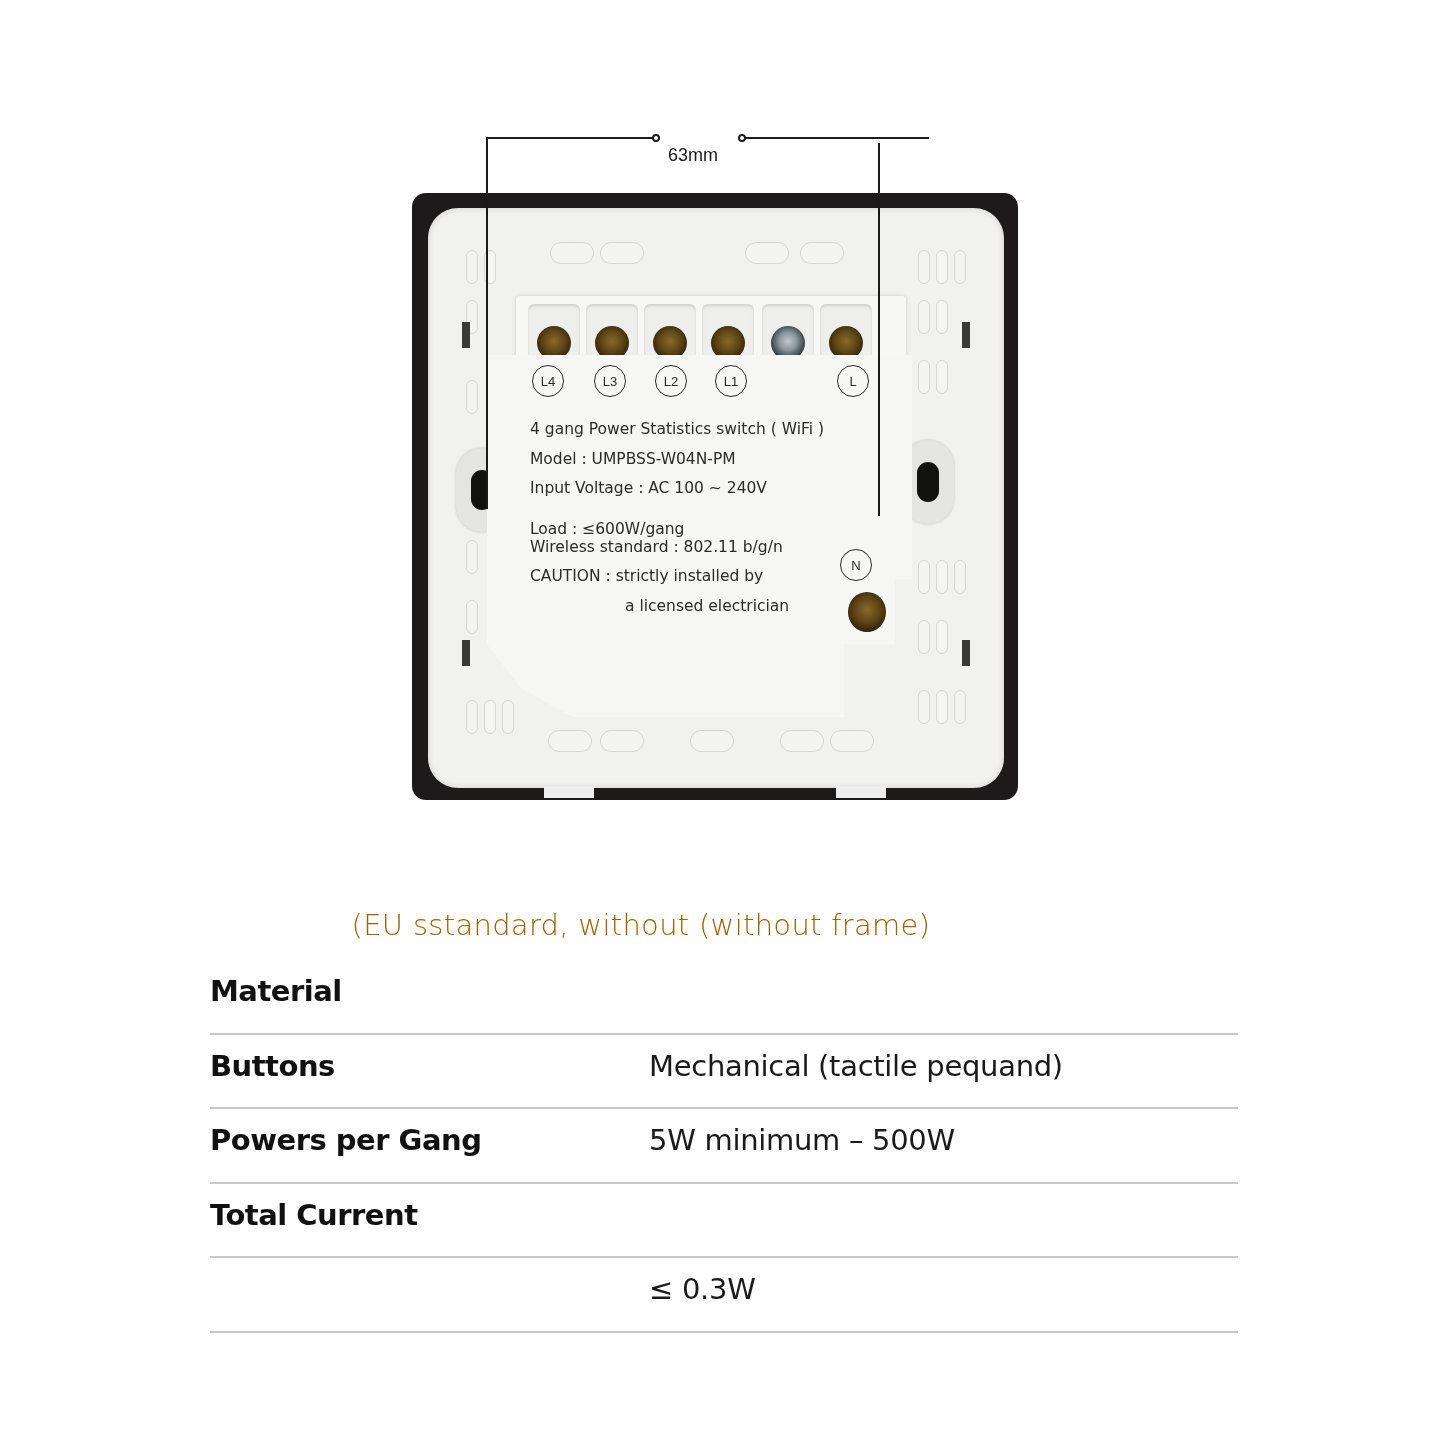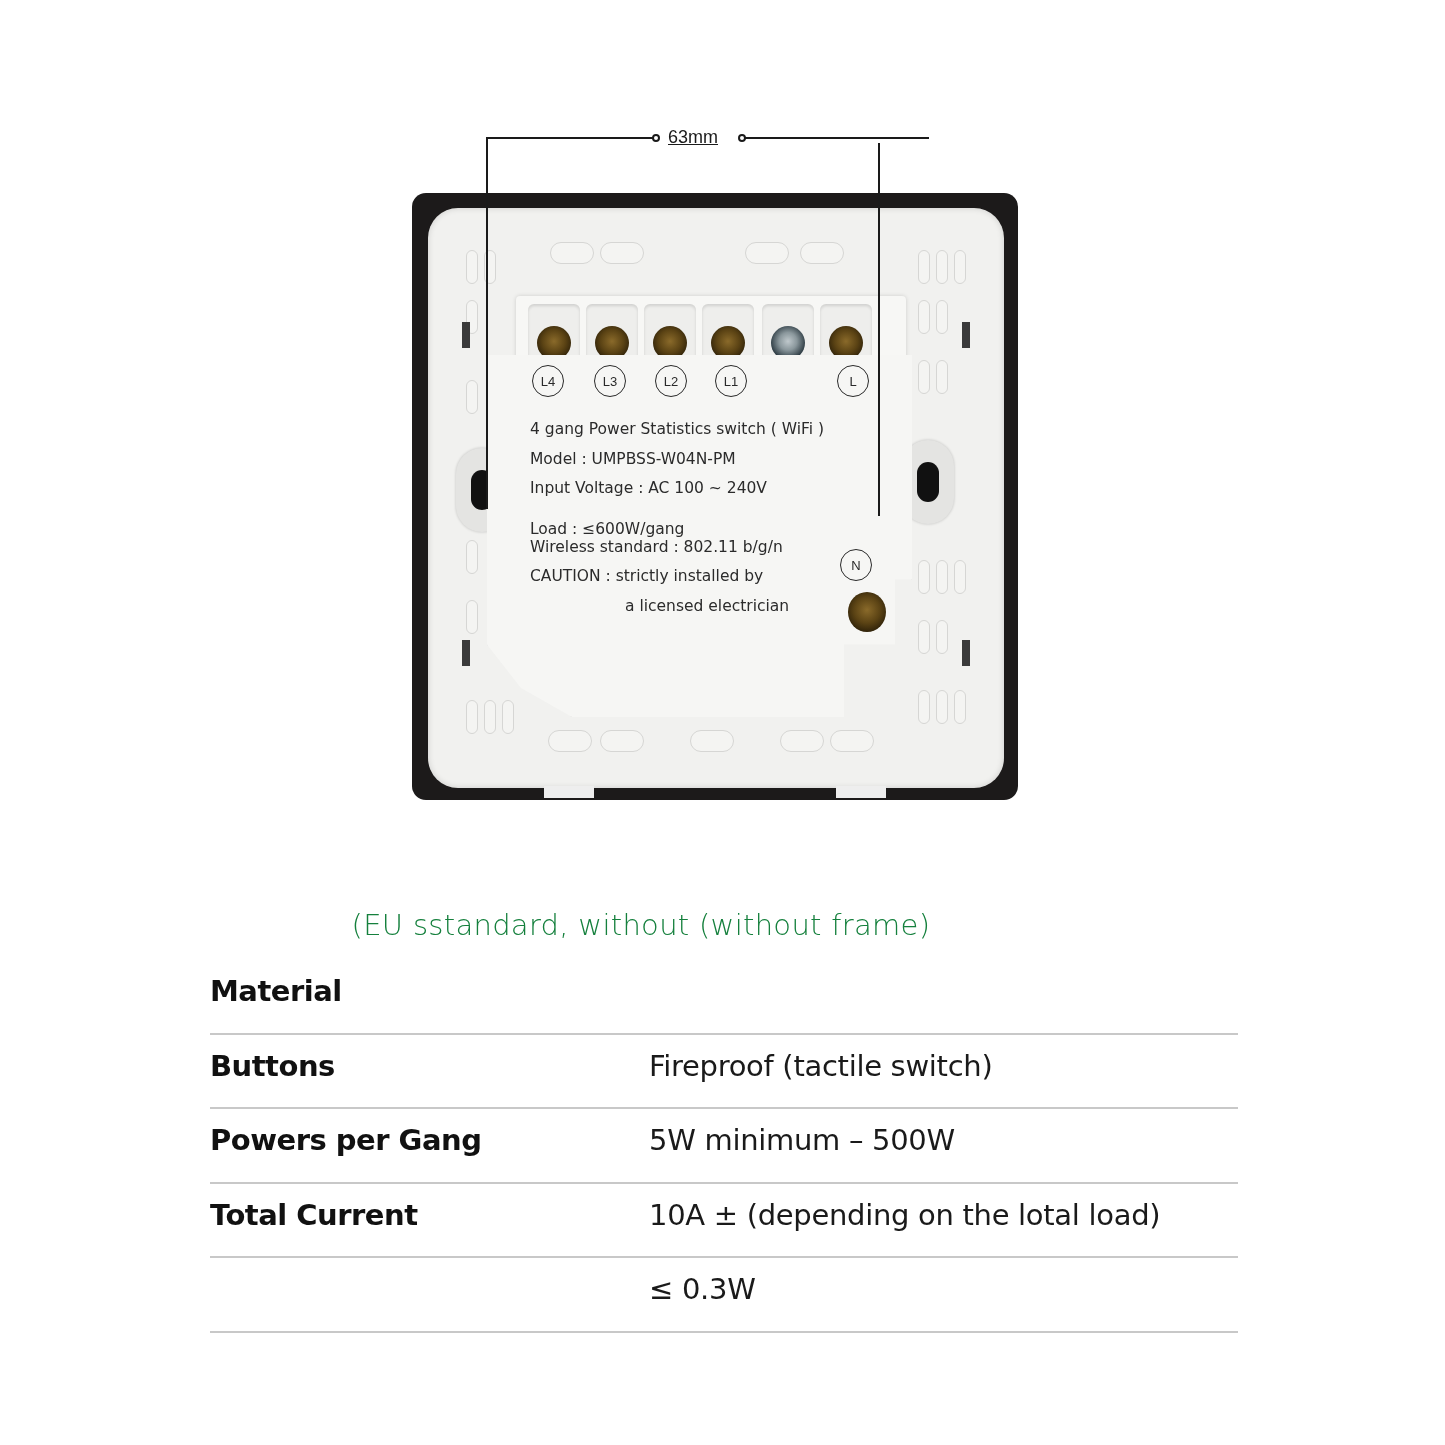--- a/index.html
+++ b/index.html
@@ -1,21 +1,21 @@
 <!DOCTYPE html>
 <html><head>
   <meta charset="utf-8">
   <style>
     html, body { margin: 0; padding: 0; background: #ffffff; }
     body { width: 1445px; height: 1445px; position: relative; overflow: hidden; font-family: "DejaVu Sans", sans-serif; }
 
     
     .dim-line { position: absolute; background: #1a1a1a; }
     .dim-dot { position: absolute; width: 8px; height: 8px; border: 2px solid #1a1a1a; border-radius: 50%; background: #fff; box-sizing: border-box; }
-    .dim-label { position: absolute; left: 668px; top: 127px; font-size: 18px; color: #1a1a1a; font-family: "Liberation Sans", sans-serif; text-decoration: underline; }
+    .dim-label { position: absolute; left: 668px; top: 145px; font-size: 18px; color: #1a1a1a; font-family: "Liberation Sans", sans-serif; }
 
     
     .frame { position: absolute; left: 412px; top: 193px; width: 606px; height: 607px; background: #1c1a1a; border-radius: 14px; }
     .plate { position: absolute; left: 428px; top: 208px; width: 576px; height: 580px; background: #f1f1ef; border-radius: 30px; box-shadow: inset 0 0 6px rgba(0,0,0,0.15); }
     .bottom-notch { position: absolute; left: 544px; top: 786px; width: 50px; height: 12px; background: #eee; }
     .bottom-notch.r { left: 836px; }
     .slot { position: absolute; width: 12px; height: 34px; border-radius: 6px; border: 1.5px solid #d6d6d4; background: #f4f4f2; box-sizing: border-box; }
     .hslot { position: absolute; width: 44px; height: 22px; border-radius: 11px; border: 1.5px solid #d6d6d4; background: #f4f4f2; box-sizing: border-box; }
     .mount-hole { position: absolute; width: 52px; height: 84px; border-radius: 26px; background: #e4e4e2; box-shadow: 0 0 3px rgba(0,0,0,0.2); }
     .mount-hole::after { content: ""; position: absolute; left: 15px; top: 22px; width: 22px; height: 40px; border-radius: 11px; background: #111; }
@@ -27,21 +27,21 @@
     .screw { position: absolute; left: 9px; top: 22px; width: 34px; height: 34px; border-radius: 50%; background: radial-gradient(circle at 50% 45%, #8a6a2a 0%, #5b4314 45%, #2a1e08 80%); }
     .screw.blue { background: radial-gradient(circle at 50% 45%, #bfc8cc 0%, #8a979c 35%, #223038 75%); }
 
     
     .label-card { position: absolute; left: 487px; top: 355px; width: 425px; height: 362px; background: #f6f6f4; box-shadow: 0 1px 4px rgba(0,0,0,0.18); clip-path: polygon(0 0, 100% 0, 100% 62%, 96% 62%, 96% 80%, 84% 80%, 84% 100%, 20% 100%, 8% 92%, 0 80%); }
     .term-badge { position: absolute; width: 32px; height: 32px; border: 1.8px solid #2a2a2a; border-radius: 50%; box-sizing: border-box; font-family: "Liberation Sans", sans-serif; font-size: 13px; color: #2a2a2a; display: flex; align-items: center; justify-content: center; }
     .label-text { position: absolute; left: 530px; font-family: "DejaVu Sans", sans-serif; font-size: 15.5px; color: #2b2b2b; white-space: nowrap; }
     .n-screw { position: absolute; left: 848px; top: 592px; width: 38px; height: 40px; border-radius: 50%; background: radial-gradient(circle at 50% 45%, #8a6a2a 0%, #5b4314 45%, #2a1e08 80%); }
 
     
-    .caption { position: absolute; left: 0; width: 1162px; top: 908px; text-align: center; font-family: "DejaVu Sans", sans-serif; font-size: 29px; color: #15803d; letter-spacing: 0.3px; font-weight: 300; }
+    .caption { position: absolute; left: 0; width: 1162px; top: 908px; text-align: center; font-family: "DejaVu Sans", sans-serif; font-size: 29px; color: #a16207; letter-spacing: 0.3px; font-weight: 300; }
     .caption span { padding-left: 120px; }
 
     
     .spec-table { position: absolute; left: 210px; top: 960px; width: 1028px; }
     .spec-row { position: relative; height: 72.5px; border-bottom: 2px solid #c8c8c8; }
     .spec-key { position: absolute; left: 0; top: 14px; font-family: "DejaVu Sans", sans-serif; font-weight: bold; font-size: 29px; color: #111; letter-spacing: -0.5px; }
     .spec-val { position: absolute; left: 439px; top: 14px; font-family: "DejaVu Sans", sans-serif; font-size: 29px; color: #1a1a1a; letter-spacing: -0.3px; white-space: nowrap; }
   </style>
 </head>
 <body>
@@ -143,26 +143,25 @@
 </div>
 
 <div class="caption"><span>(EU sstandard, without (without frame)</span></div>
 
 <div class="spec-table">
   <div class="spec-row">
     <div class="spec-key">Material</div>
   </div>
   <div class="spec-row">
     <div class="spec-key">Buttons</div>
-    <div class="spec-val">Fireproof (tactile switch)</div>
+    <div class="spec-val">Mechanical (tactile pequand)</div>
   </div>
   <div class="spec-row">
     <div class="spec-key">Powers per Gang</div>
     <div class="spec-val">5W minimum – 500W</div>
   </div>
   <div class="spec-row">
     <div class="spec-key">Total Current</div>
-    <div class="spec-val">10A ± (depending on the lotal load)</div>
   </div>
   <div class="spec-row">
     <div class="spec-val">≤ 0.3W</div>
   </div>
 </div>
 
 </body></html>

